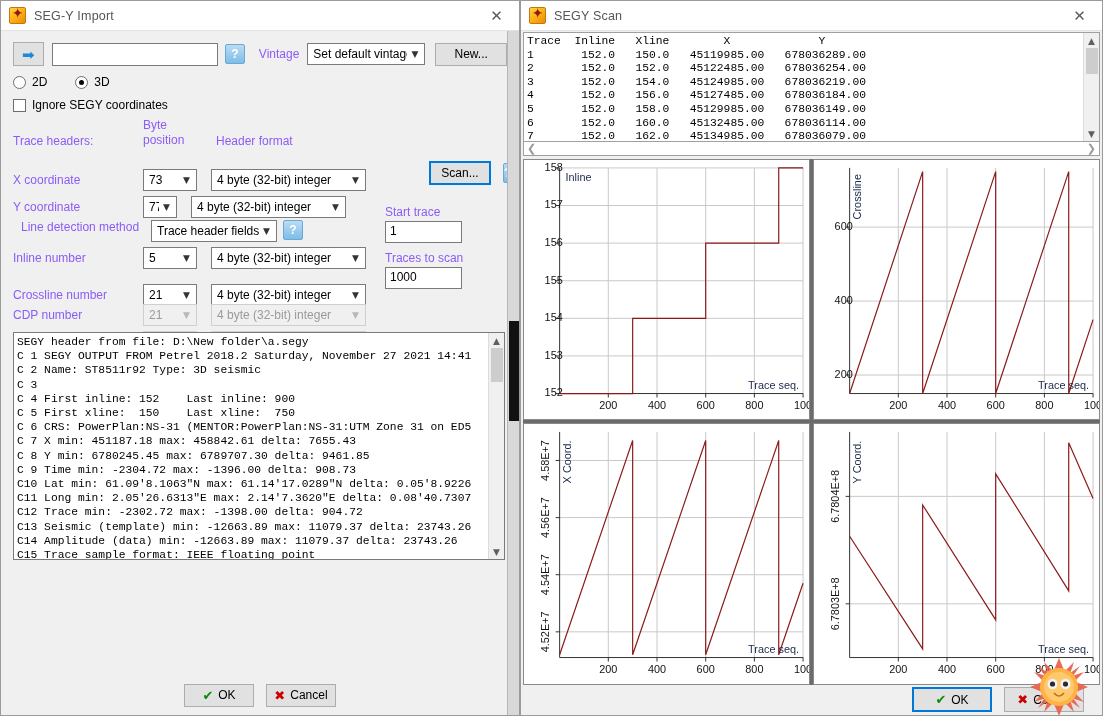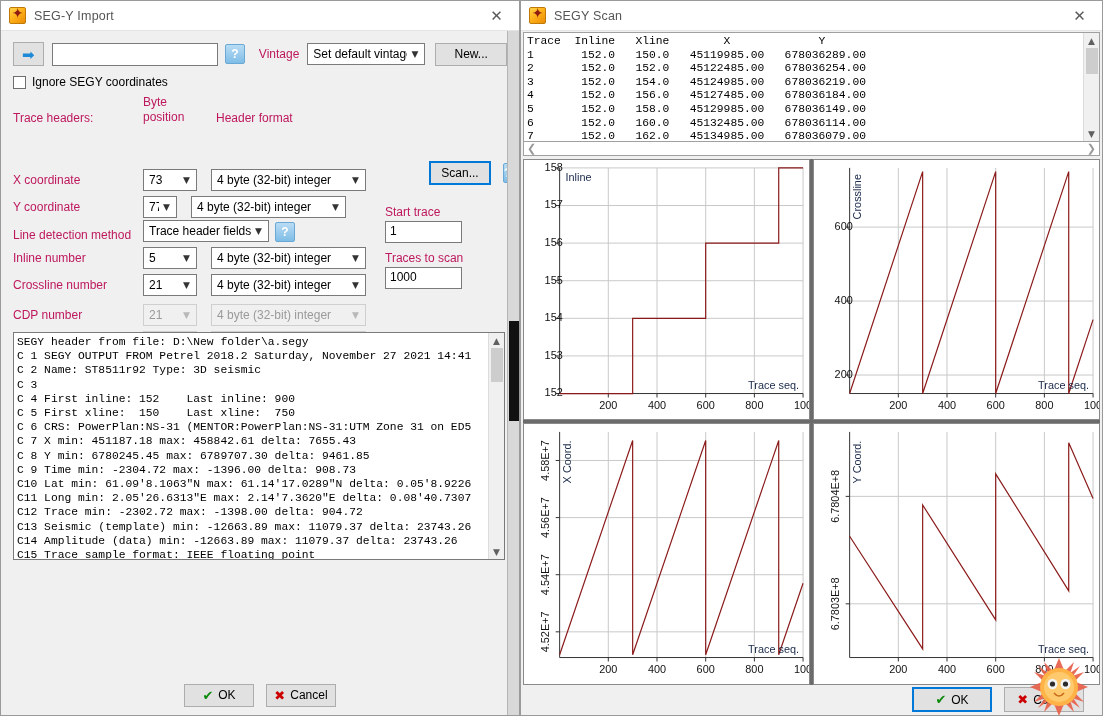--- a/index.html
+++ b/index.html
@@ -64,21 +64,21 @@
     border: 1px solid #7a7a7a; background: #fff;
     font-size: 12px; padding: 0 3px;
   }
   .help-btn {
     width: 20px; height: 20px; margin-left: 7px;
     background: linear-gradient(#b9dcf4,#7fbde6);
     border: 1px solid #6aa9d6; border-radius: 2px;
     color: #fff; font-weight: bold; font-size: 12px;
     display: flex; align-items: center; justify-content: center;
   }
-  .lbl { font-size: 12px; color: #be185d; }
+  .lbl { font-size: 12px; color: #8b5cf6; }
   .combo {
     height: 22px; border: 1px solid #7a7a7a; background: #fff;
     display: flex; align-items: center; padding: 0 2px 0 5px;
     font-size: 12px; position: relative;
   }
   .combo .cv { flex: 1; white-space: nowrap; overflow: hidden; }
   .combo .chev {
     width: 15px; text-align: center; font-size: 9px; color: #333;
     font-family: "DejaVu Sans", sans-serif;
   }
@@ -230,20 +230,30 @@
         <input class="path-input" value="" style="">
         <div class="help-btn">?</div>
         <div class="lbl" style="margin-left:14px;">Vintage</div>
         <div class="combo" style="width:118px;margin-left:8px;">
           <span class="cv">Set default vintage</span>
           <span class="chev">▼</span>
         </div>
         <div class="btn" style="width:72px;margin-left:10px;">New...</div>
       </div>
 
+      <div class="row" style="margin-top:9px;">
+        <div class="rb">
+          <span class="circ"></span>
+          <span>2D</span>
+        </div>
+        <div class="rb" style="margin-left:28px;">
+          <span class="circ sel"></span>
+          <span>3D</span>
+        </div>
+      </div>
 
       <div class="row" style="margin-top:9px;">
         <div class="cb">
           <span class="box"></span>
           <span>Ignore SEGY coordinates</span>
         </div>
       </div>
 
       <div style="position:relative;height:34px;margin-top:4px;">
         <div class="lbl" style="position:absolute;left:0;top:18px;">Trace headers:</div>
@@ -278,21 +288,21 @@
             <div class="lbl" style="width: 130px;">Inline number</div>
             <div class="combo" style="width: 54px;">
               <span class="cv">5</span>
               <span class="chev">▼</span>
             </div>
             <div class="combo" style="width: 155px; margin-left: 14px;">
               <span class="cv">4 byte (32-bit) integer</span>
               <span class="chev">▼</span>
             </div>
           </div>
-          <div class="row" style="position: absolute; left: 12px; top: 243px;">
+          <div class="row" style="position: absolute; left: 12px; top: 253px;">
             <div class="lbl" style="width: 130px;">Crossline number</div>
             <div class="combo" style="width: 54px;">
               <span class="cv">21</span>
               <span class="chev">▼</span>
             </div>
             <div class="combo" style="width: 155px; margin-left: 14px;">
               <span class="cv">4 byte (32-bit) integer</span>
               <span class="chev">▼</span>
             </div>
           </div>
@@ -324,21 +334,21 @@
         <div style="display:flex;align-items:center;">
           <div class="btn focus" style="width:62px;height:24px;">Scan...</div>
           <div class="help-btn" style="margin-left:12px;">?</div>
         </div>
         <div class="lbl" style="margin-top:20px;">Start trace</div>
         <div class="txtbox" style="width:77px;margin-top:2px;">1</div>
         <div class="lbl" style="margin-top:8px;">Traces to scan</div>
         <div class="txtbox" style="width:77px;margin-top:2px;">1000</div>
       </div>
 
-      <div style="position:absolute;left:12px;top:189px;display:flex;align-items:flex-end;">
+      <div style="position:absolute;left:20px;top:189px;display:flex;align-items:flex-start;">
         <div class="lbl" style="width:130px;">Line detection method</div>
         <div class="combo" style="width:126px;">
           <span class="cv">Trace header fields</span>
           <span class="chev">▼</span>
         </div>
         <div class="help-btn" style="margin-left:6px;">?</div>
       </div>
 
       <div style="position:absolute;left:14px;top:326px;display:flex;align-items:center;">
         <div class="cb" style="width:148px;">

